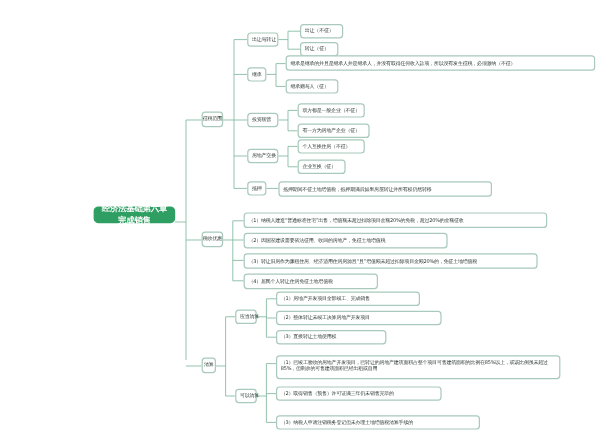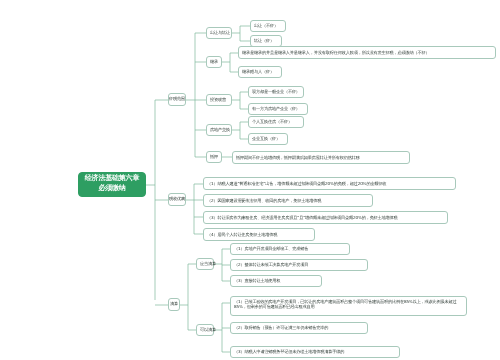--- a/index.html
+++ b/index.html
@@ -110,24 +110,24 @@
       <path d="M222,281 L230,281"></path>
 
       <path d="M214,330 L222,330"></path>
       <path d="M222,303 L222,352"></path>
       <path d="M222,303 L230,303"></path>
       <path d="M222,328 L230,328"></path>
       <path d="M222,352 L230,352"></path>
     </g>
   </svg>
 
-  <div class="node root" style="left:78px;top:172px;width:68px;height:25px;align-items:flex-end;">
+  <div class="node root" style="left:78px;top:172px;width:68px;height:14px;">
     <div>
       <div>经济法基础第六章</div>
-      <div>必须缴纳</div>
+      <div>完成销售</div>
     </div>
   </div>
 
   <div class="node lvl1" style="left:168px;top:93px;width:18px;height:13px;">
     <span>征税范围</span>
   </div>
 
   <div class="node lvl1" style="left:168px;top:193px;width:18px;height:13px;">
     <span>税收优惠</span>
   </div>

